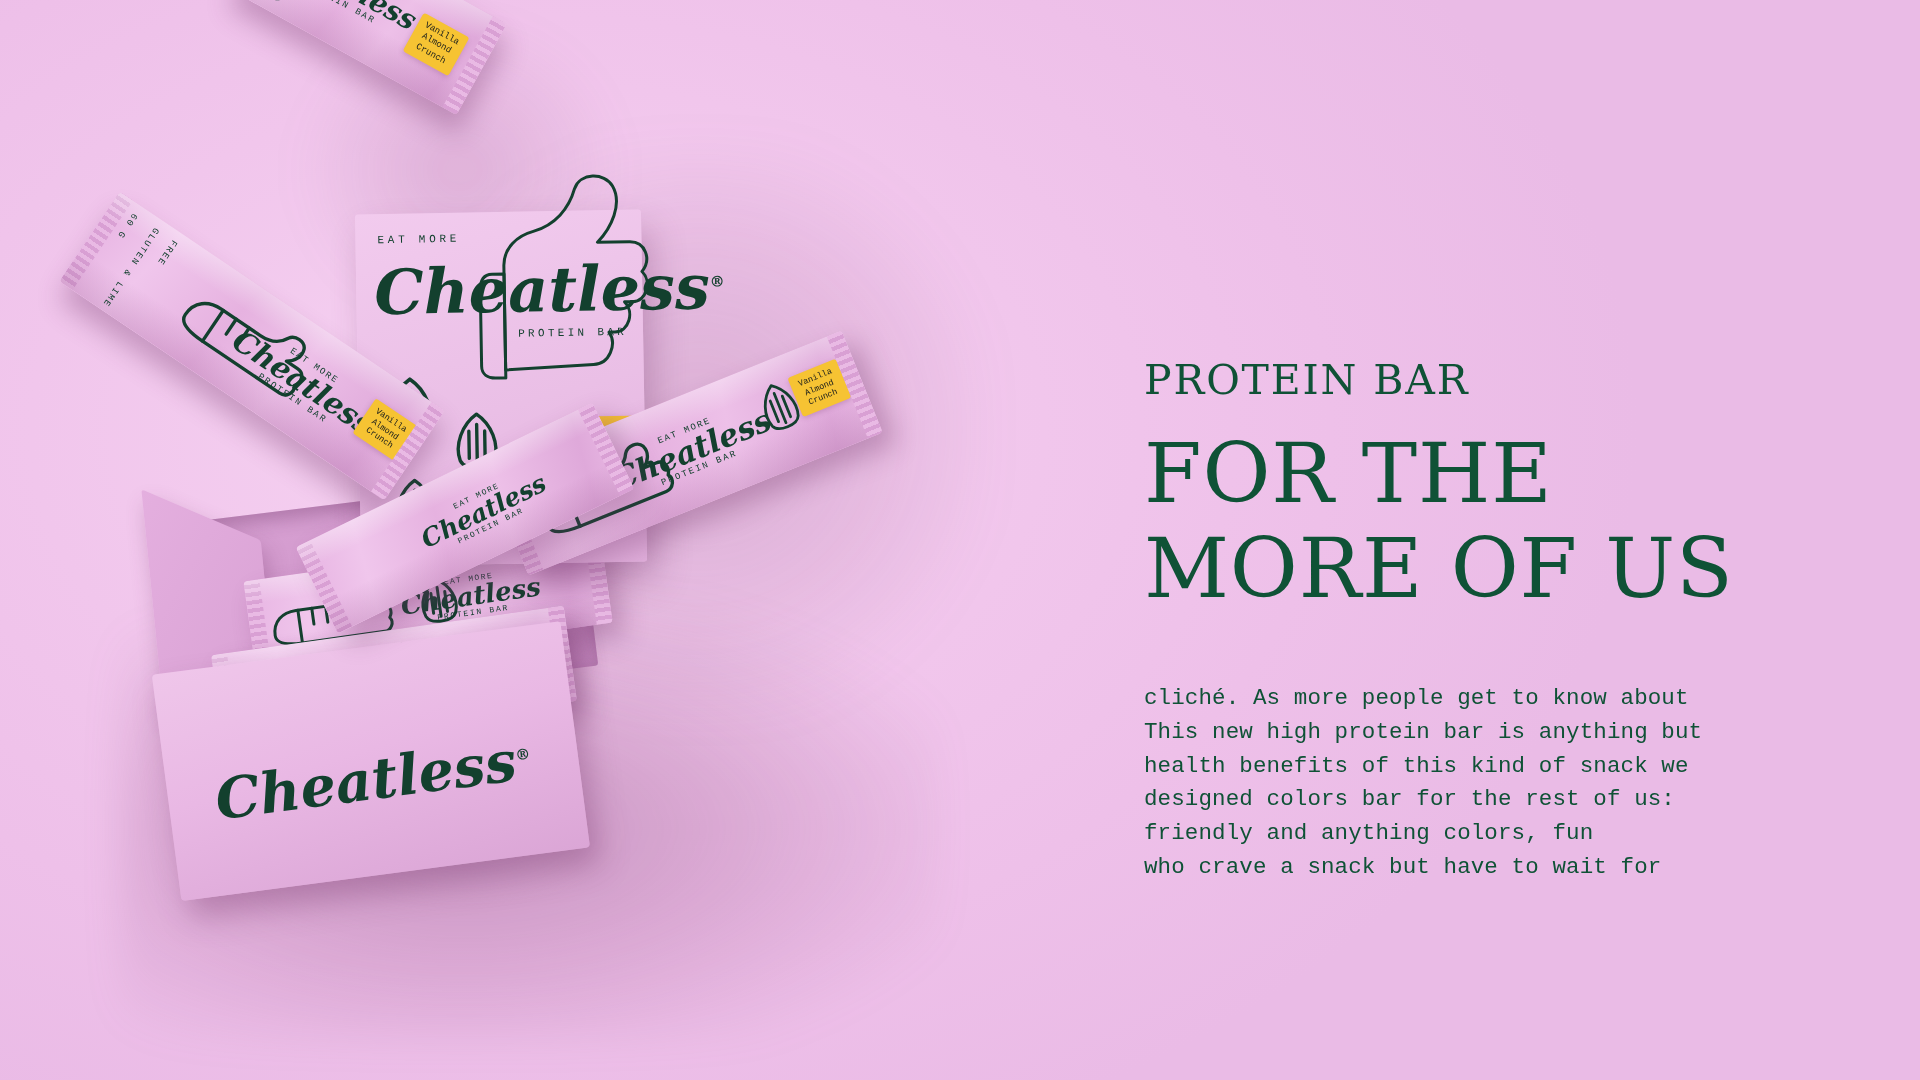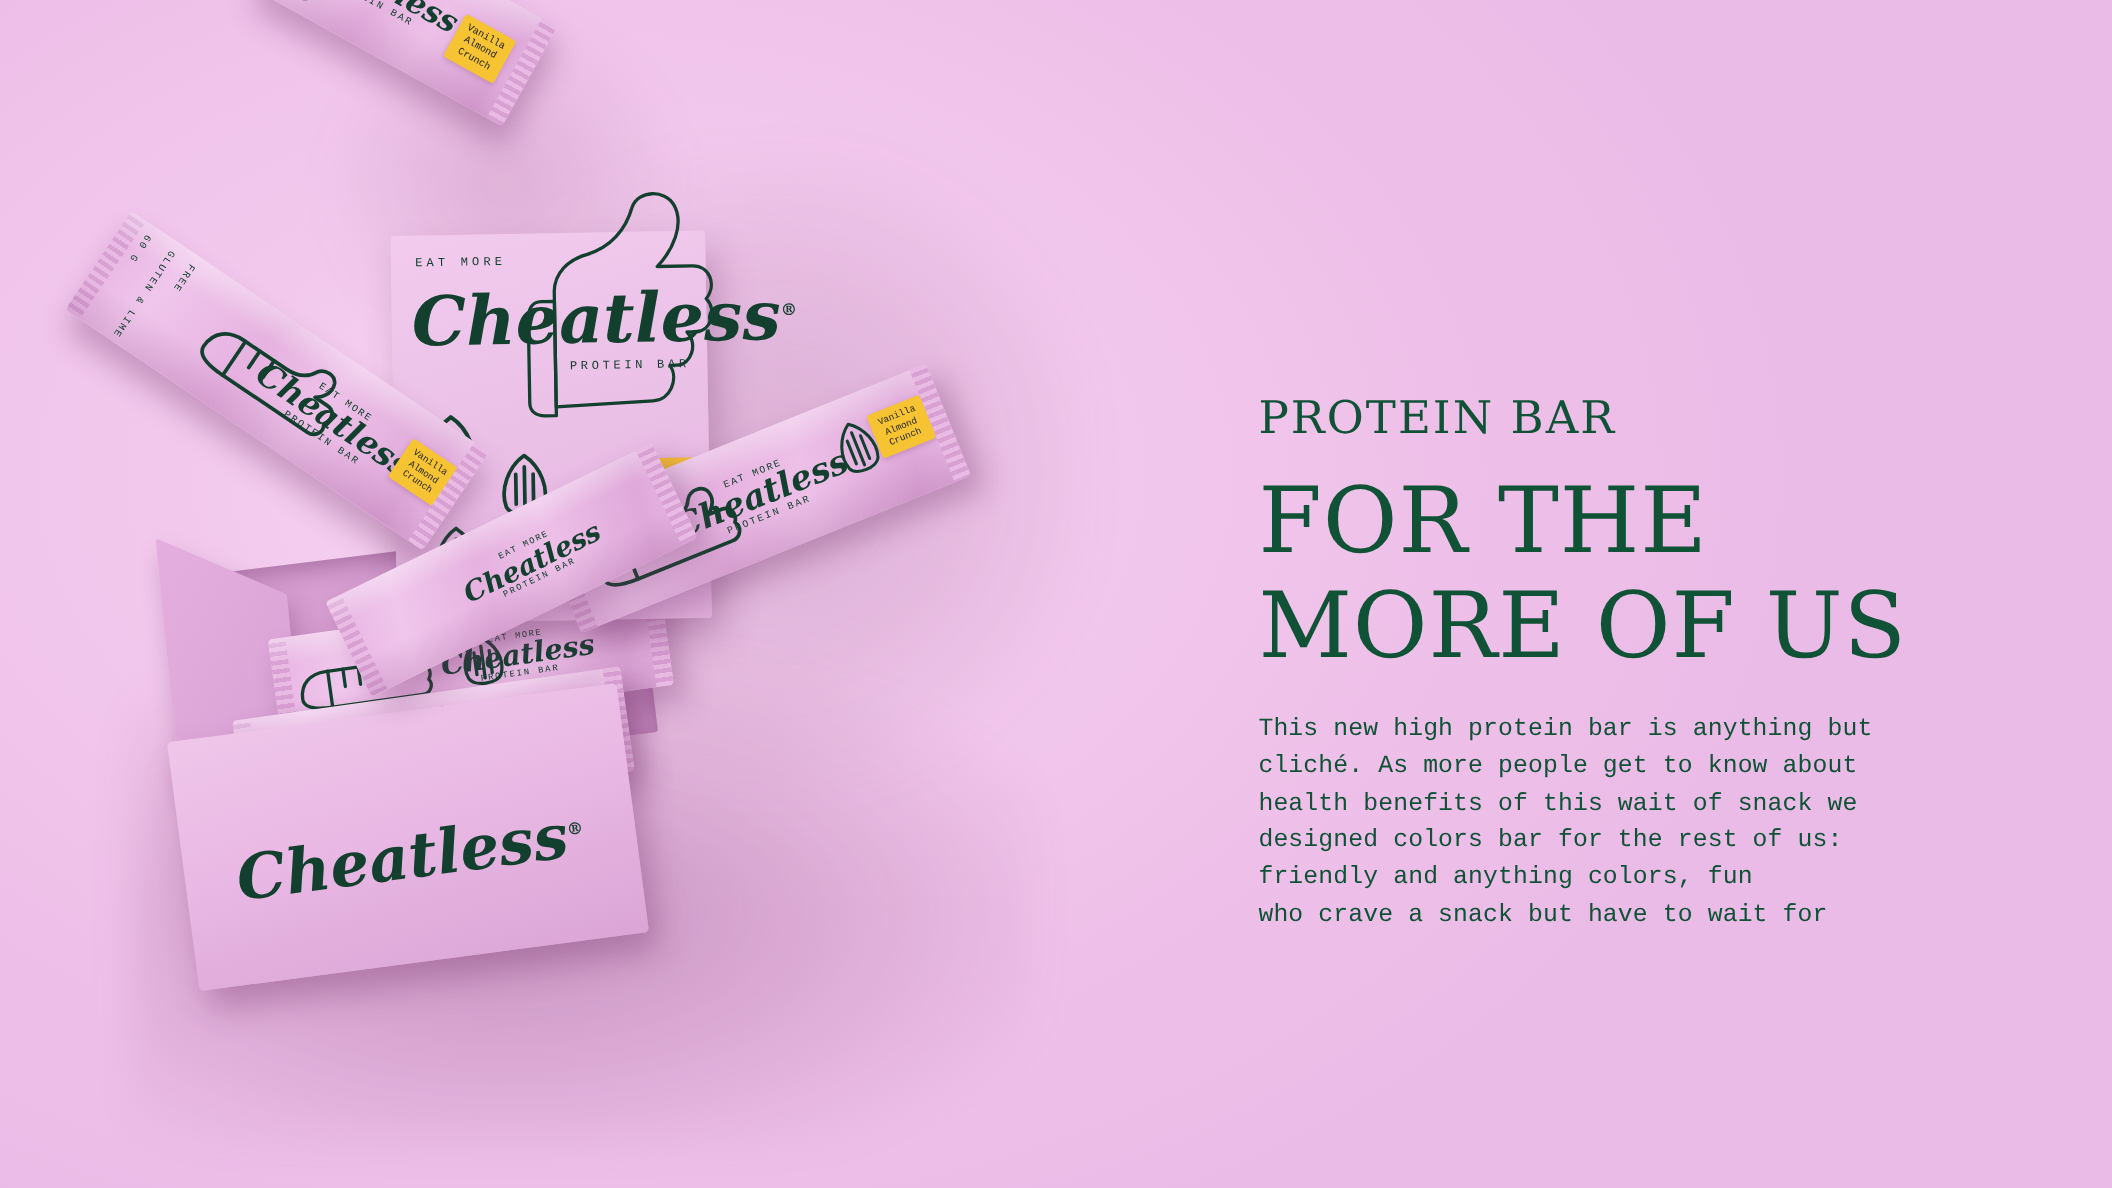--- a/index.html
+++ b/index.html
@@ -170,21 +170,21 @@
     line-height: 1;
     margin-bottom: 26px;
   }
   .headline {
     font-family: "DejaVu Serif", serif;
     font-size: 83px;
     font-weight: 400;
     line-height: 1.14;
     letter-spacing: .01em;
     color: #0f5236;
-    margin-bottom: 30px;
+    margin-bottom: 66px;
   }
   .headline .ln { display: block; white-space: nowrap; }
   .body-copy {
     font-family: "Liberation Mono", monospace;
     font-size: 22.5px;
     line-height: 1.5;
     color: #0f5236;
     letter-spacing: .005em;
   }
   .body-copy .ln { display: block; white-space: nowrap; }
@@ -372,22 +372,22 @@
 
   <div class="copy">
     <div class="eyebrow">PROTEIN BAR</div>
 
     <h1 class="headline">
       <span class="ln">FOR THE</span>
       <span class="ln">MORE OF US</span>
     </h1>
 
     <div class="body-copy">
+      <span class="ln">cliché. As more people get to know about</span>
       <span class="ln">This new high protein bar is anything but</span>
-      <span class="ln">cliché. As more people get to know about</span>
-      <span class="ln">health benefits of this wait of snack we</span>
+      <span class="ln">health benefits of this kind of snack we</span>
       <span class="ln">designed colors bar for the rest of us:</span>
       <span class="ln">friendly and anything colors, fun</span>
       <span class="ln">who crave a snack but have to wait for</span>
     </div>
   </div>
 
 </div>
 
 </body></html>

